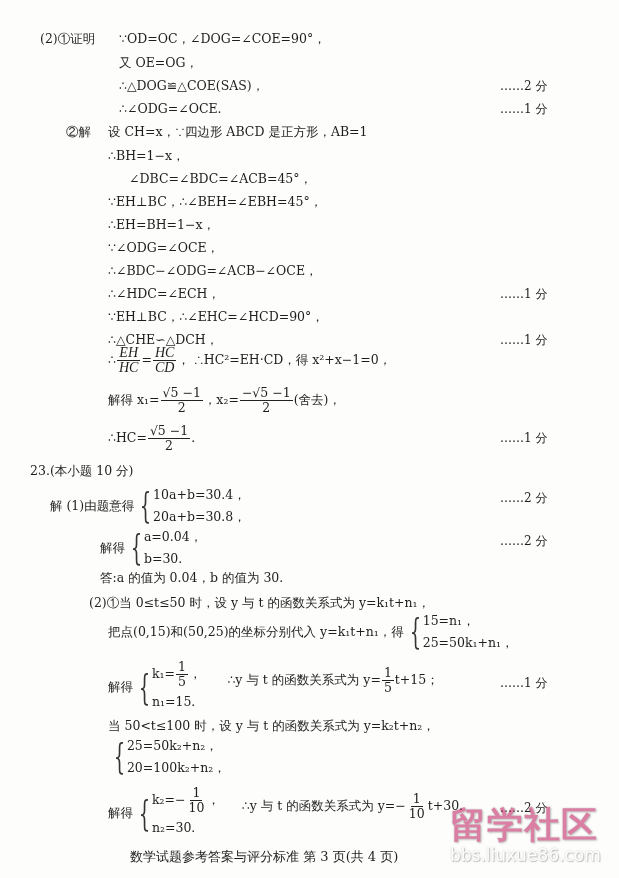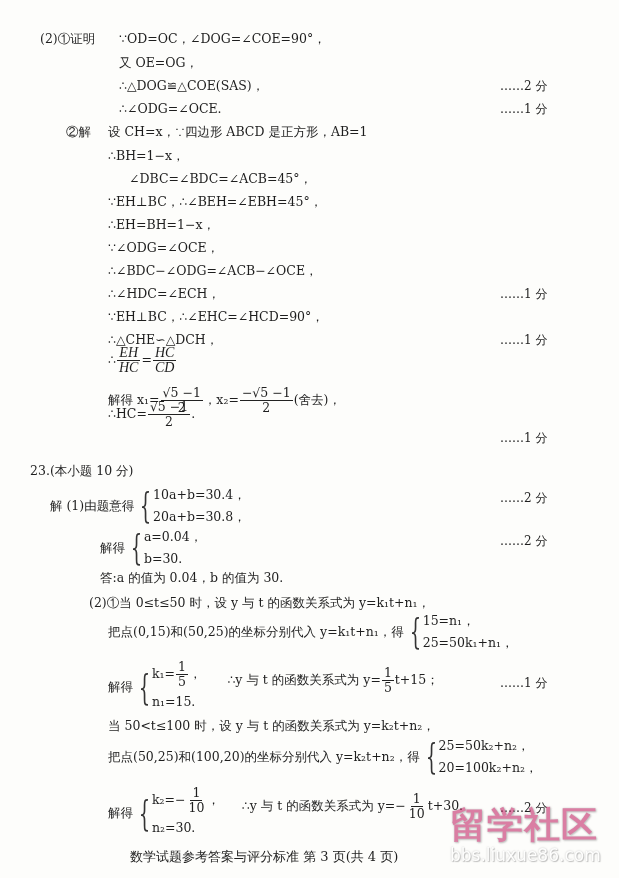--- a/index.html
+++ b/index.html
@@ -53,34 +53,34 @@
   <div class="score" style="top:286px;">……1 分</div>
   <div class="score" style="top:332px;">……1 分</div>
 
   <div class="ln" style="top:346px;left:108px;line-height:28px;">
     <span>∴</span><span class="frac">
         <span class="num it">EH</span>
         <span class="den it">HC</span>
       </span>=<span class="frac">
         <span class="num it">HC</span>
         <span class="den it">CD</span>
-      </span>
+      </span><span>，  ∴HC²=EH·CD，得 x²+x−1=0，</span>
   </div>
 
   <div class="ln" style="top:386px;left:108px;line-height:28px;">
     <span>解得 x₁=</span><span class="frac">
         <span class="num">√5 −1</span>
         <span class="den">2</span>
       </span><span>，x₂=</span><span class="frac">
         <span class="num">−√5 −1</span>
         <span class="den">2</span>
       </span><span>(舍去)，</span>
   </div>
 
-  <div class="ln" style="top:400px;left:108px;line-height:28px;">
+  <div class="ln" style="top:424px;left:108px;line-height:28px;">
     <span>∴HC=</span><span class="frac">
         <span class="num">√5 −1</span>
         <span class="den">2</span>
       </span><span>.</span>
   </div>
   <div class="score" style="top:430px;">……1 分</div>
 </div>
 
 <div>
   <div class="ln" style="top:463px;left:30px;">23.(本小题 10 分)</div>
@@ -135,21 +135,21 @@
     <span style="margin-left:22px;vertical-align:top;position:relative;top:6px;"><span>∴y 与 t 的函数关系式为 y=</span><span class="frac">
           <span class="num">1</span>
           <span class="den">5</span>
         </span><span>t+15；</span></span>
   </div>
   <div class="score" style="top:675px;">……1 分</div>
 
   <div class="ln" style="top:718px;left:108px;">当 50&lt;t≤100 时，设 y 与 t 的函数关系式为 y=k₂t+n₂，</div>
 
   <div class="ln" style="top:735px;left:108px;">
-    <span>把点(50,25)和(100,20)的坐标分别代入 y=k₂t+n₂，得</span><span class="sys">
+    <span class="sys">
         <span class="brace">{</span>
         <span class="sys-lines">
           <span>25=50k₂+n₂，</span>
           <span>20=100k₂+n₂，</span>
         </span>
       </span>
   </div>
 
   <div class="ln" style="top:786px;left:108px;">
     <span>解得</span><span class="sys">

